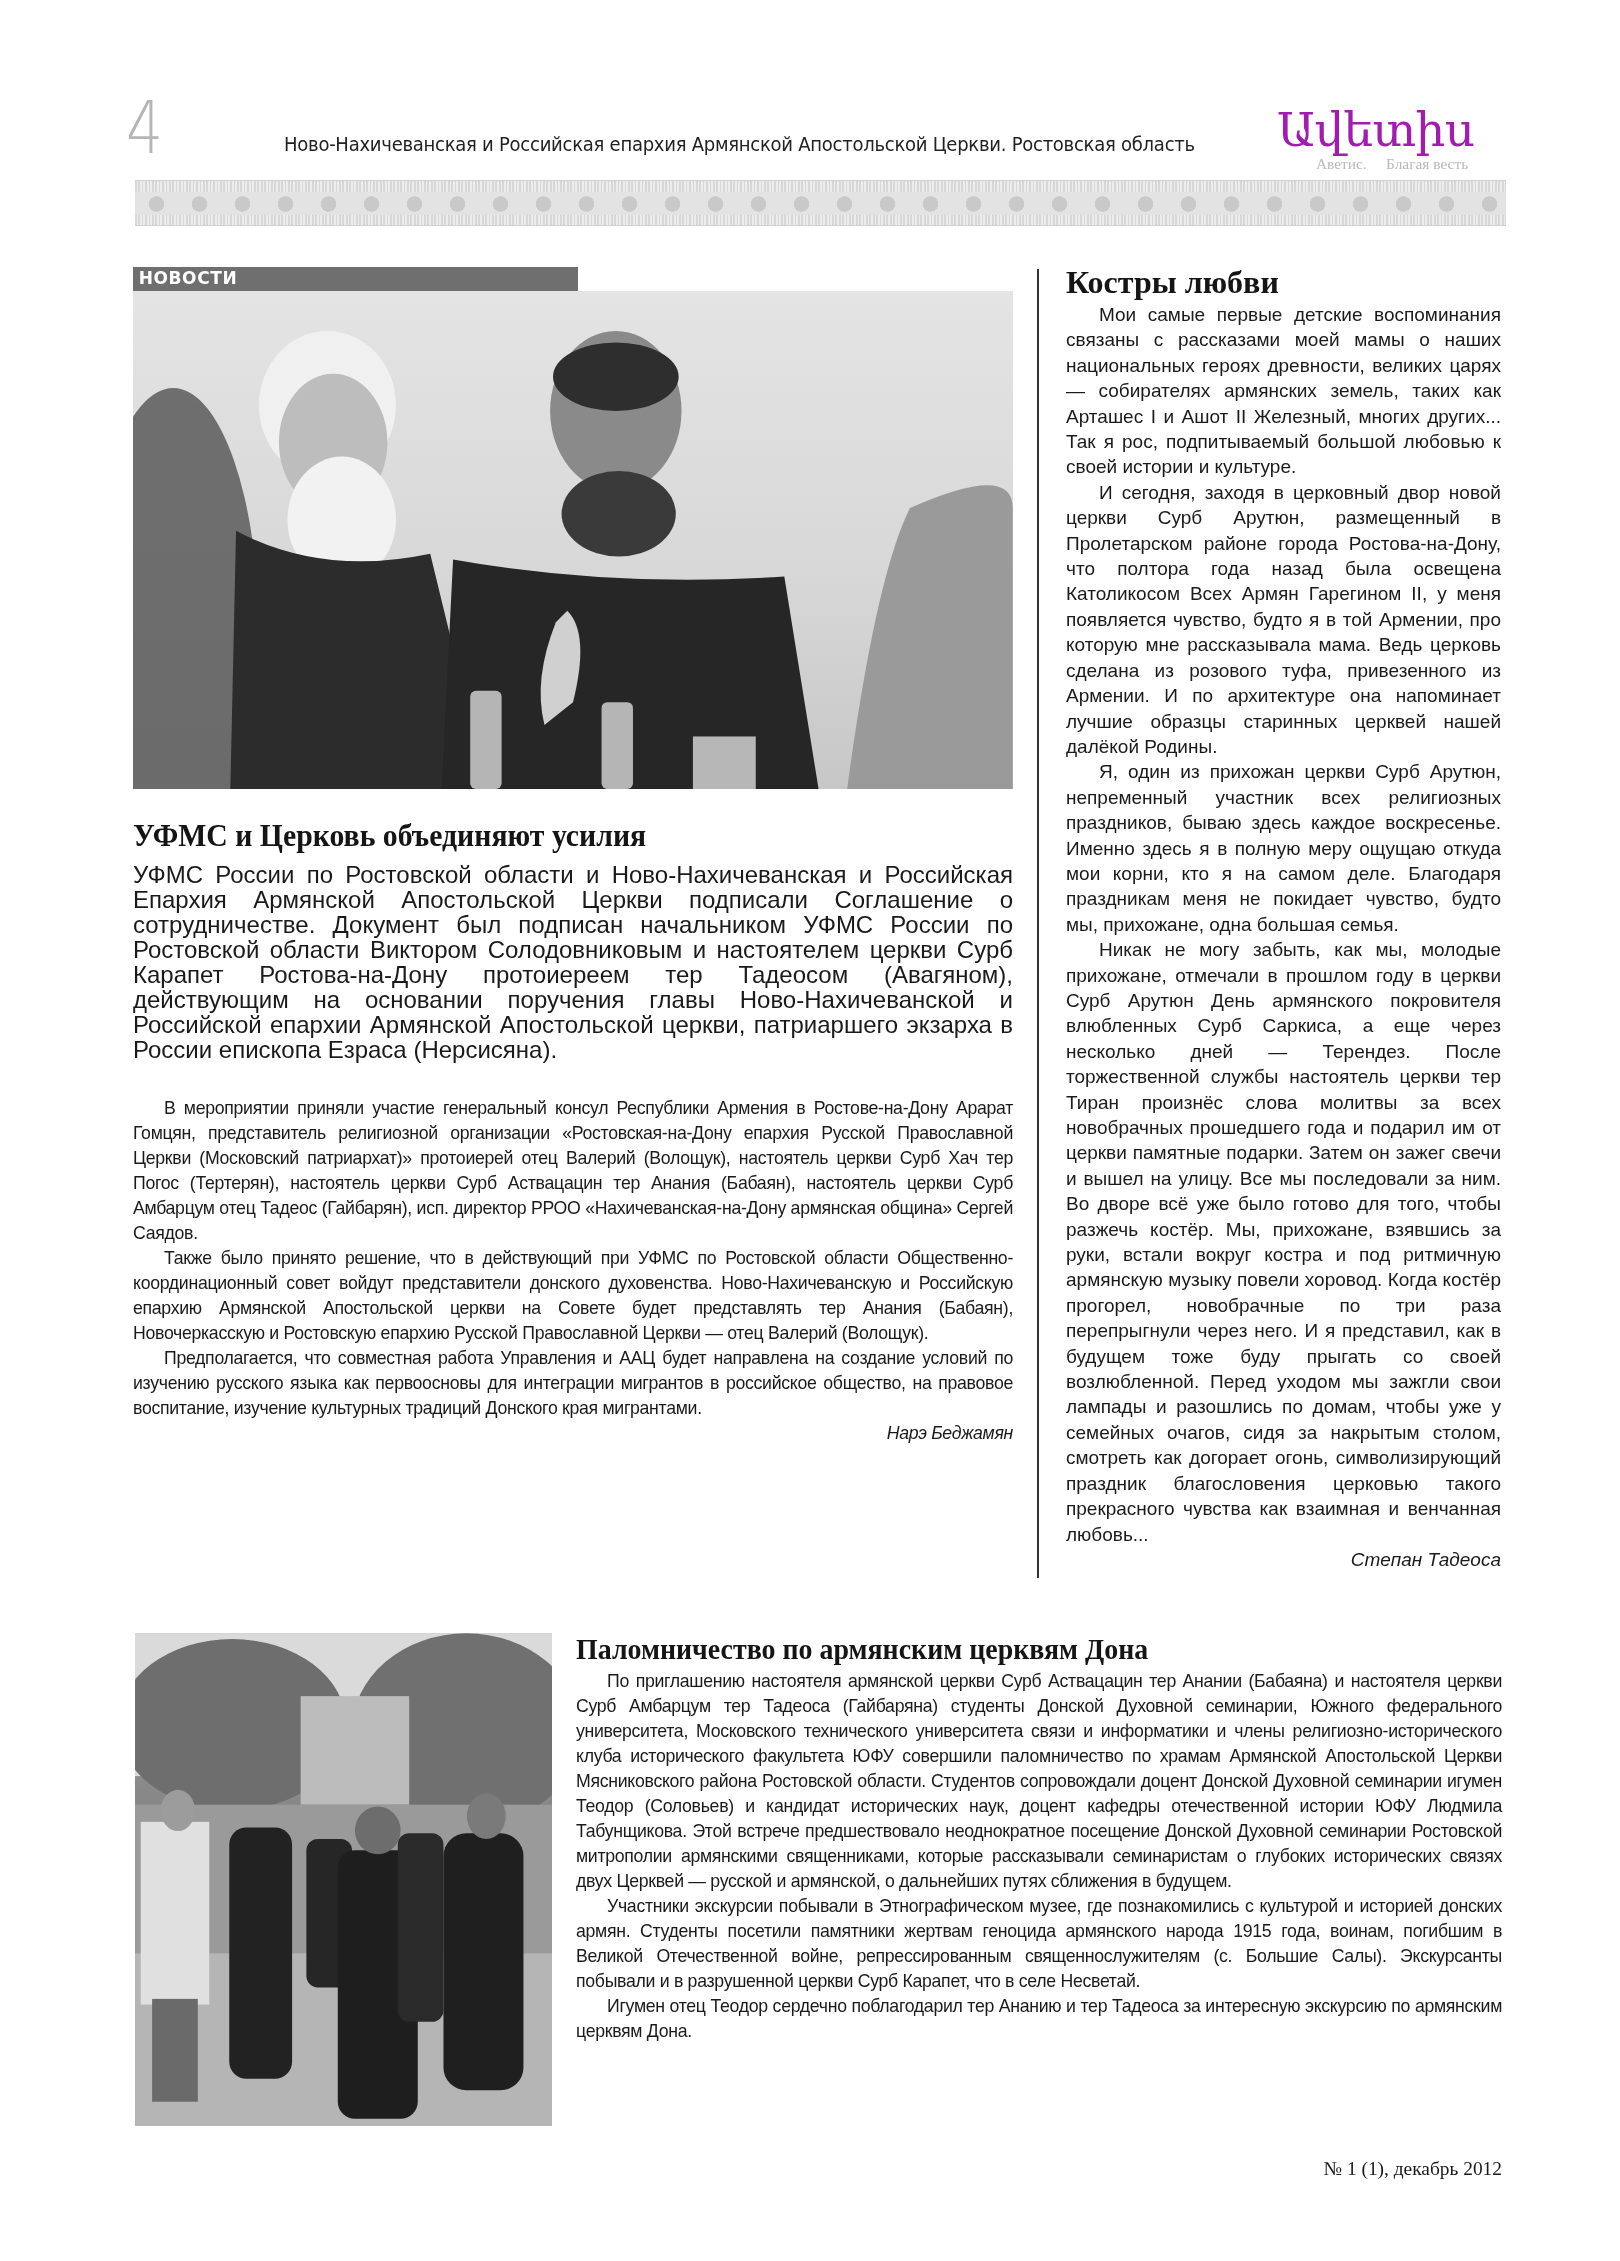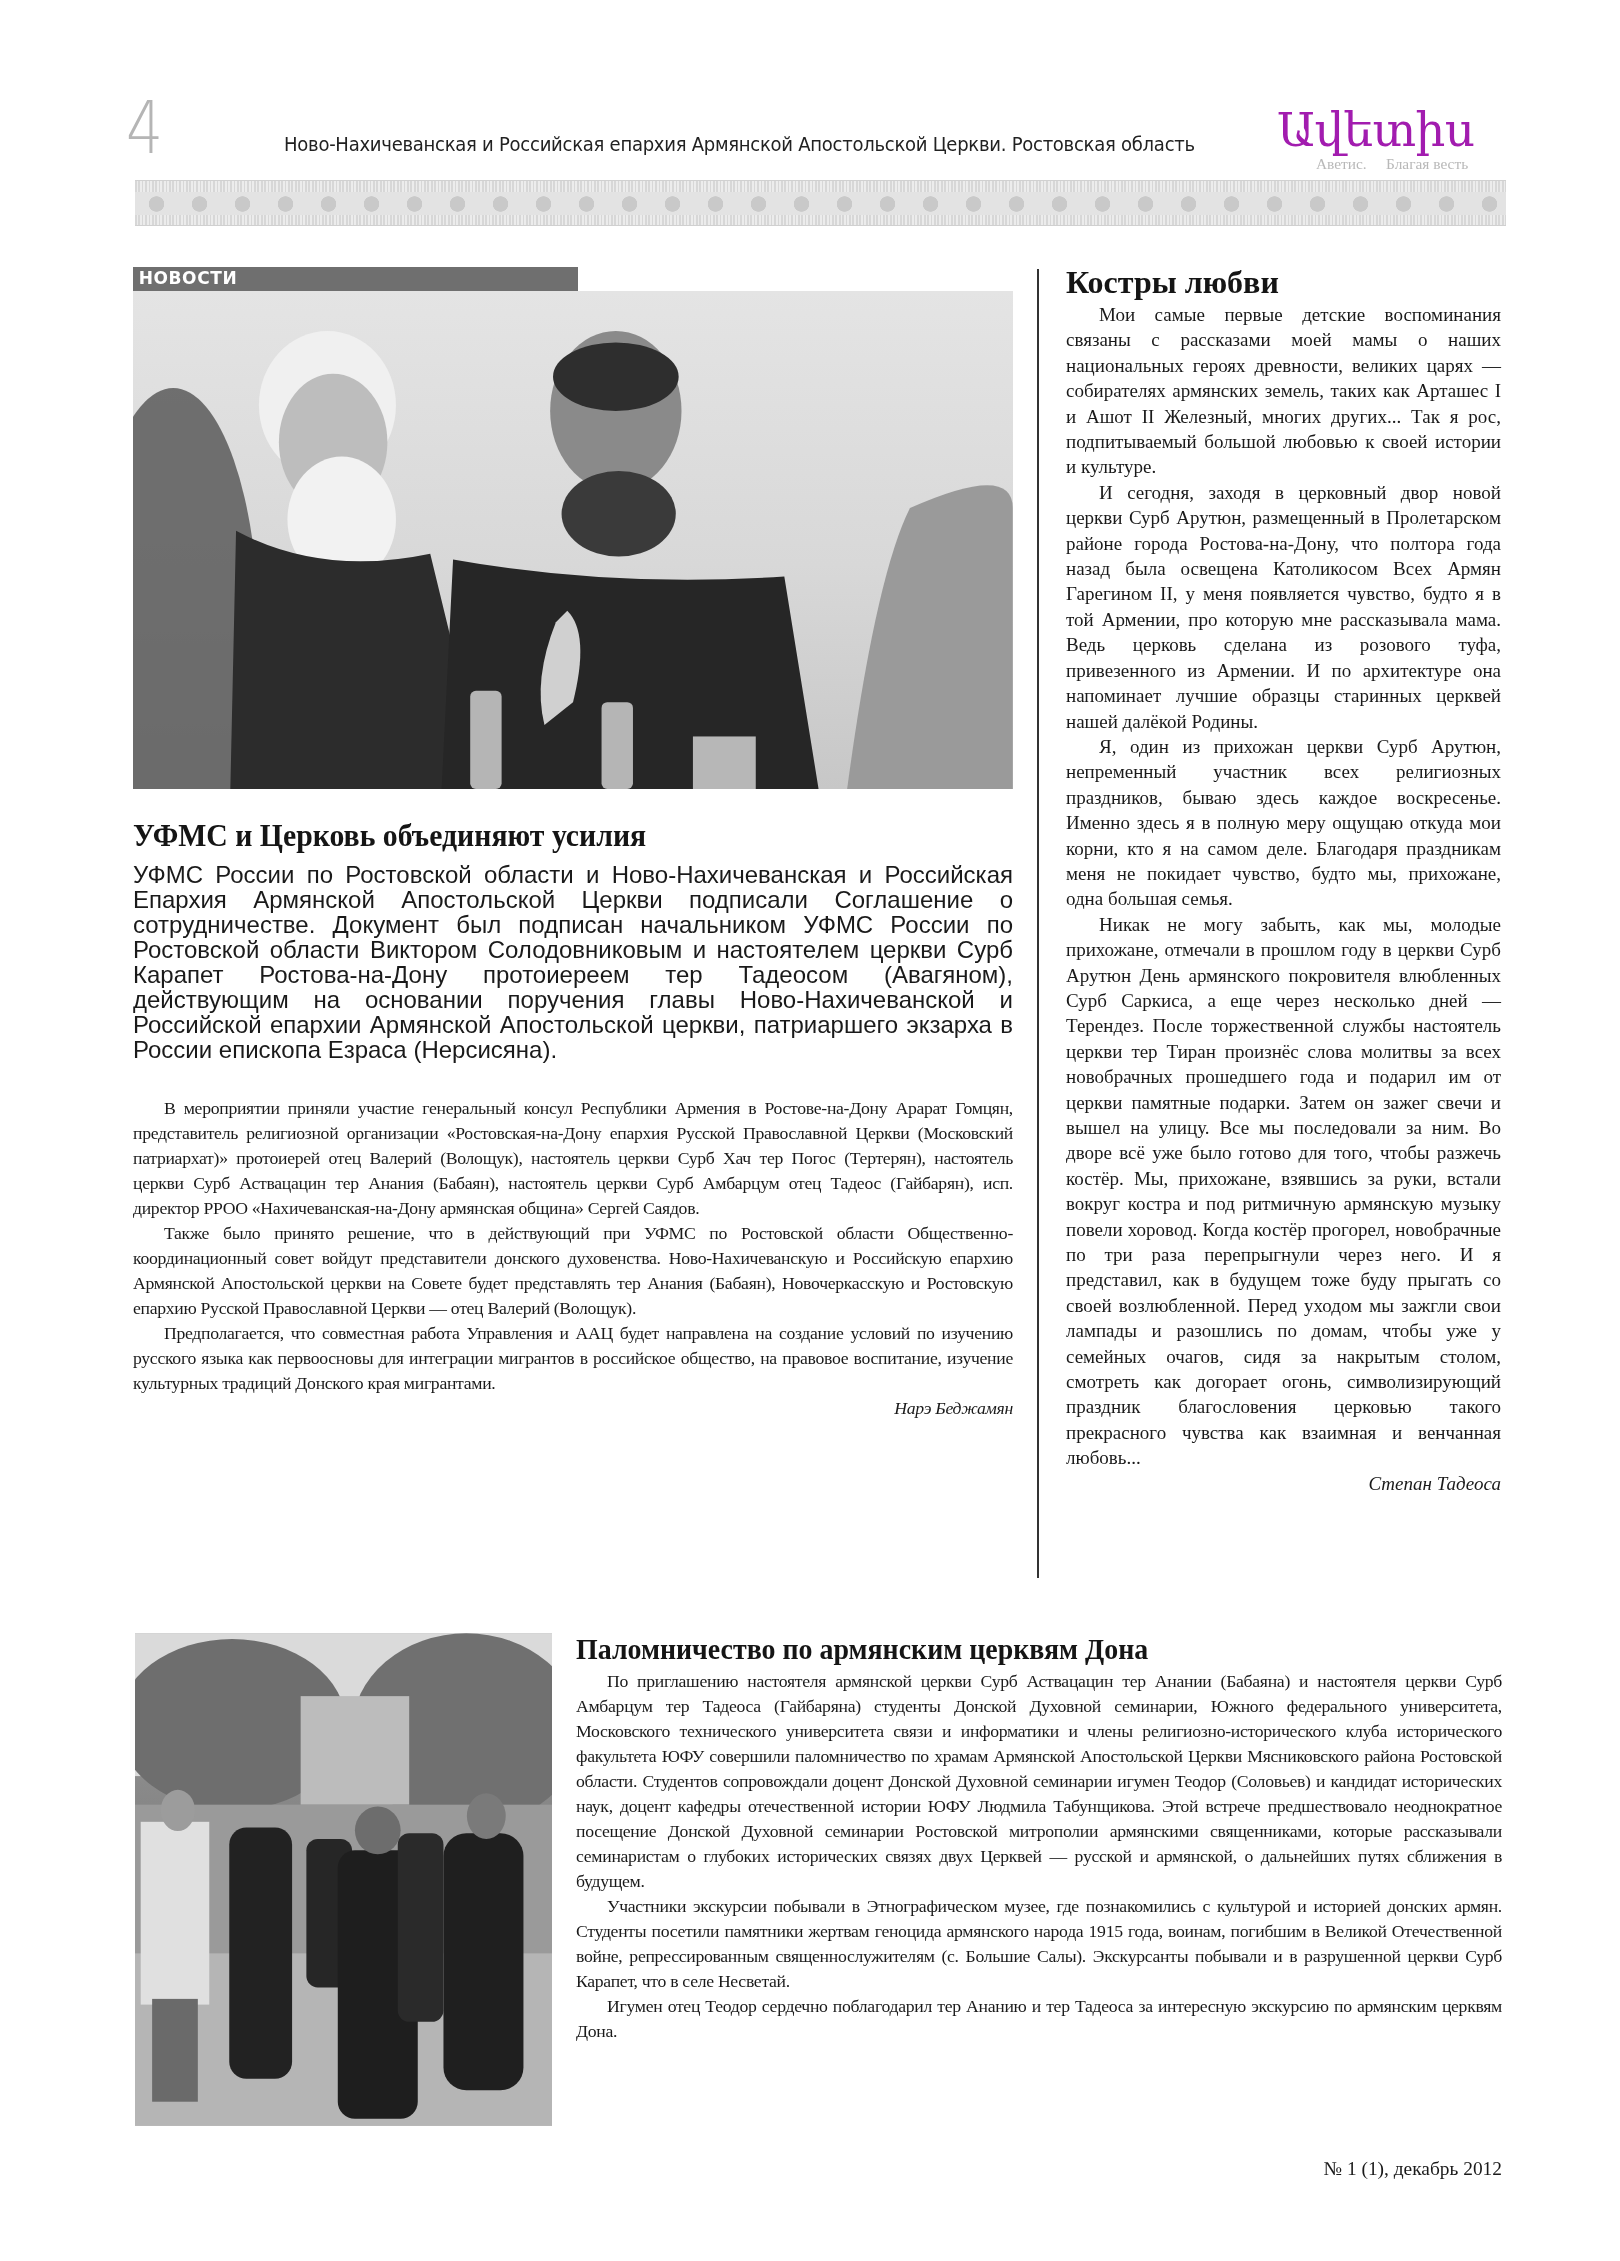--- a/index.html
+++ b/index.html
@@ -29,21 +29,21 @@
   .photo-2 { left: 135px; top: 1633px; width: 417px; height: 493px; background: linear-gradient(180deg, #c8c8c8 0%, #8a8a8a 30%, #7a7a7a 55%, #b8b8b8 75%, #c2c2c2 100%); }
 
   .rule-v { position: absolute; left: 1037px; top: 269px; width: 1.7px; height: 1309px; background: #333; }
 
   .headline { position: absolute; font-family: "Liberation Serif", serif; font-weight: bold; color: #151515; white-space: nowrap; }
   .h-main { left: 133px; top: 817px; font-size: 32px; transform: scaleX(0.93); transform-origin: left top; }
   .h-right { left: 1066px; top: 264px; font-size: 32px; }
   .h-bottom { left: 576px; top: 1632px; font-size: 30px; transform: scaleX(0.93); transform-origin: left top; }
 
   .lead { position: absolute; left: 133px; top: 862px; width: 880px; font-family: "Liberation Sans Narrow", "Liberation Sans", sans-serif; font-size: 24px; line-height: 25px; text-align: justify; color: #1a1a1a; }
-  .body-text { position: absolute; font-family: Liberation Serif, serif; text-align: justify; color: #1a1a1a; hyphens: auto; }
+  .body-text { position: absolute; font-family: Liberation Sans, sans-serif; text-align: justify; color: #1a1a1a; hyphens: auto; }
   .body-text p { text-indent: 31px; }
   .bt-main { left: 133px; top: 1096px; width: 880px; font-size: 17.7px; line-height: 25px; letter-spacing: -0.3px; }
   .bt-right { left: 1066px; top: 302px; width: 435px; font-size: 19px; line-height: 25.4px; }
   .bt-right p { text-indent: 33px; }
   .bt-bottom { left: 576px; top: 1669px; width: 926px; font-size: 17.7px; line-height: 25px; letter-spacing: -0.3px; }
 
   .byline { display: block; text-align: right; font-style: italic; text-indent: 0 !important; }
   .footer { position: absolute; right: 118px; top: 2158px; font-family: "Liberation Serif", serif; font-size: 19.4px; color: #1a1a1a; white-space: nowrap; }
 </style>
 </head>

